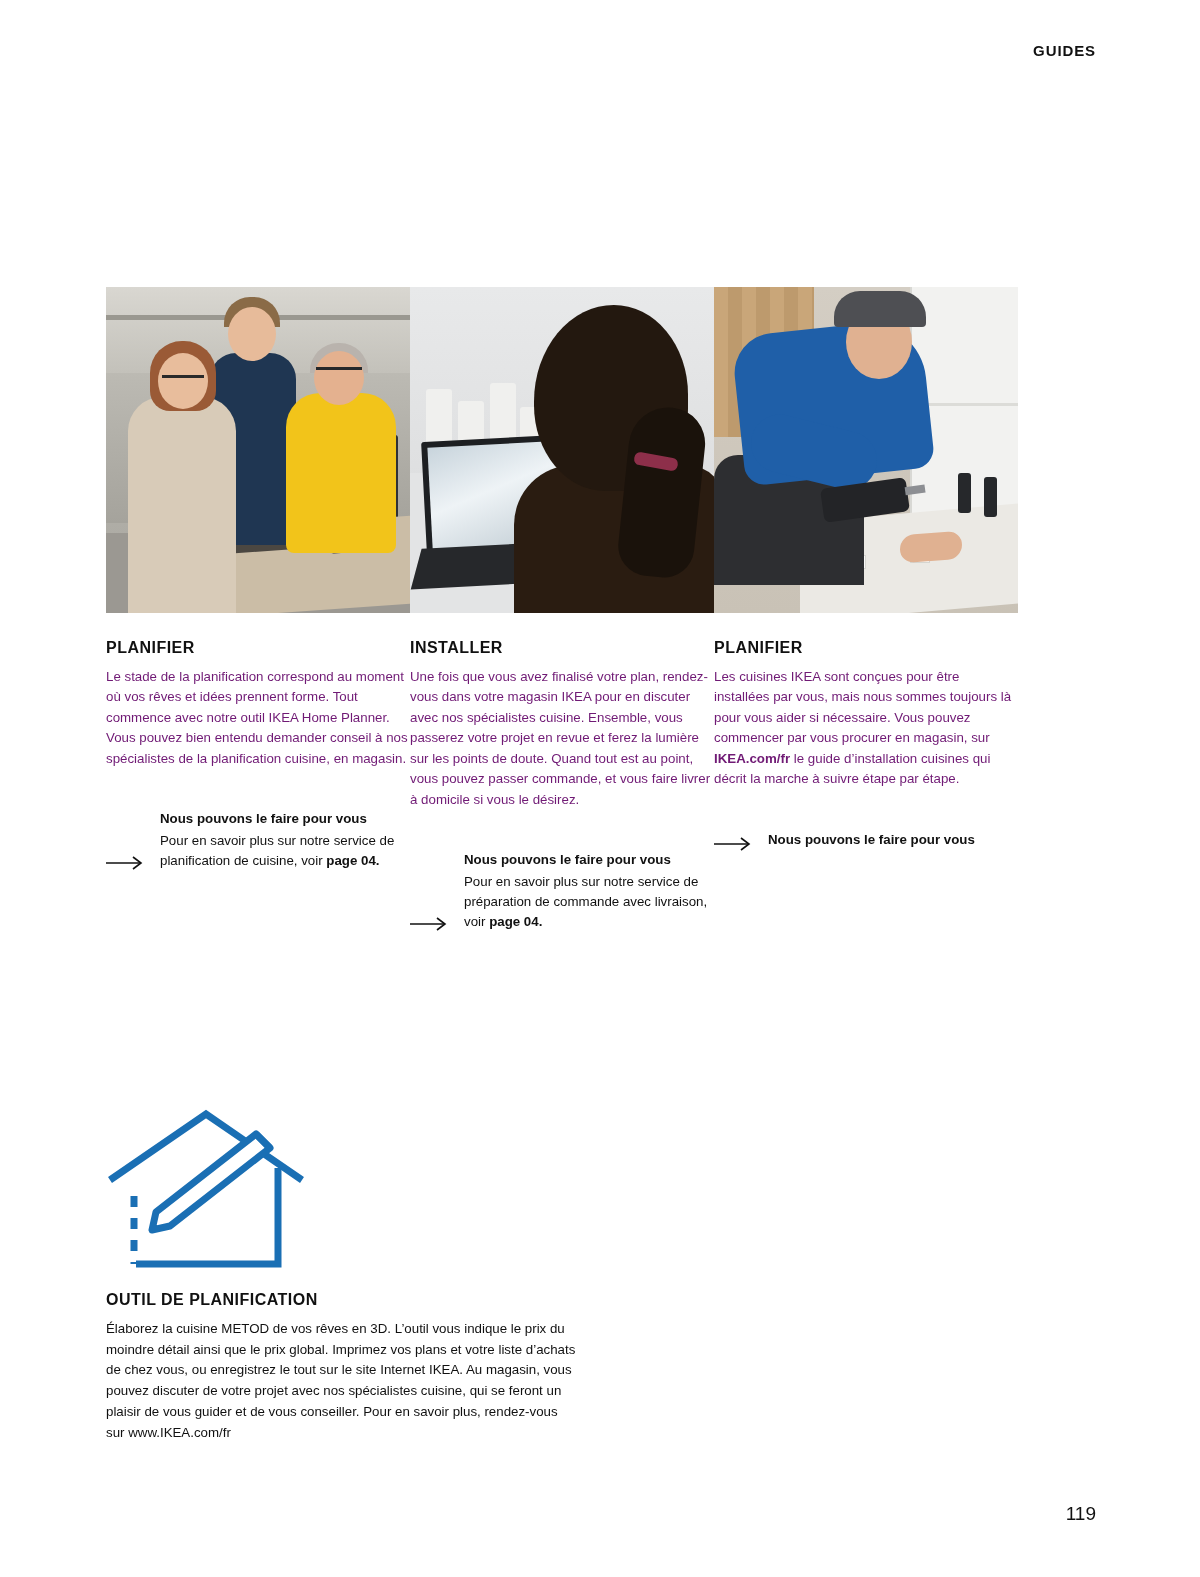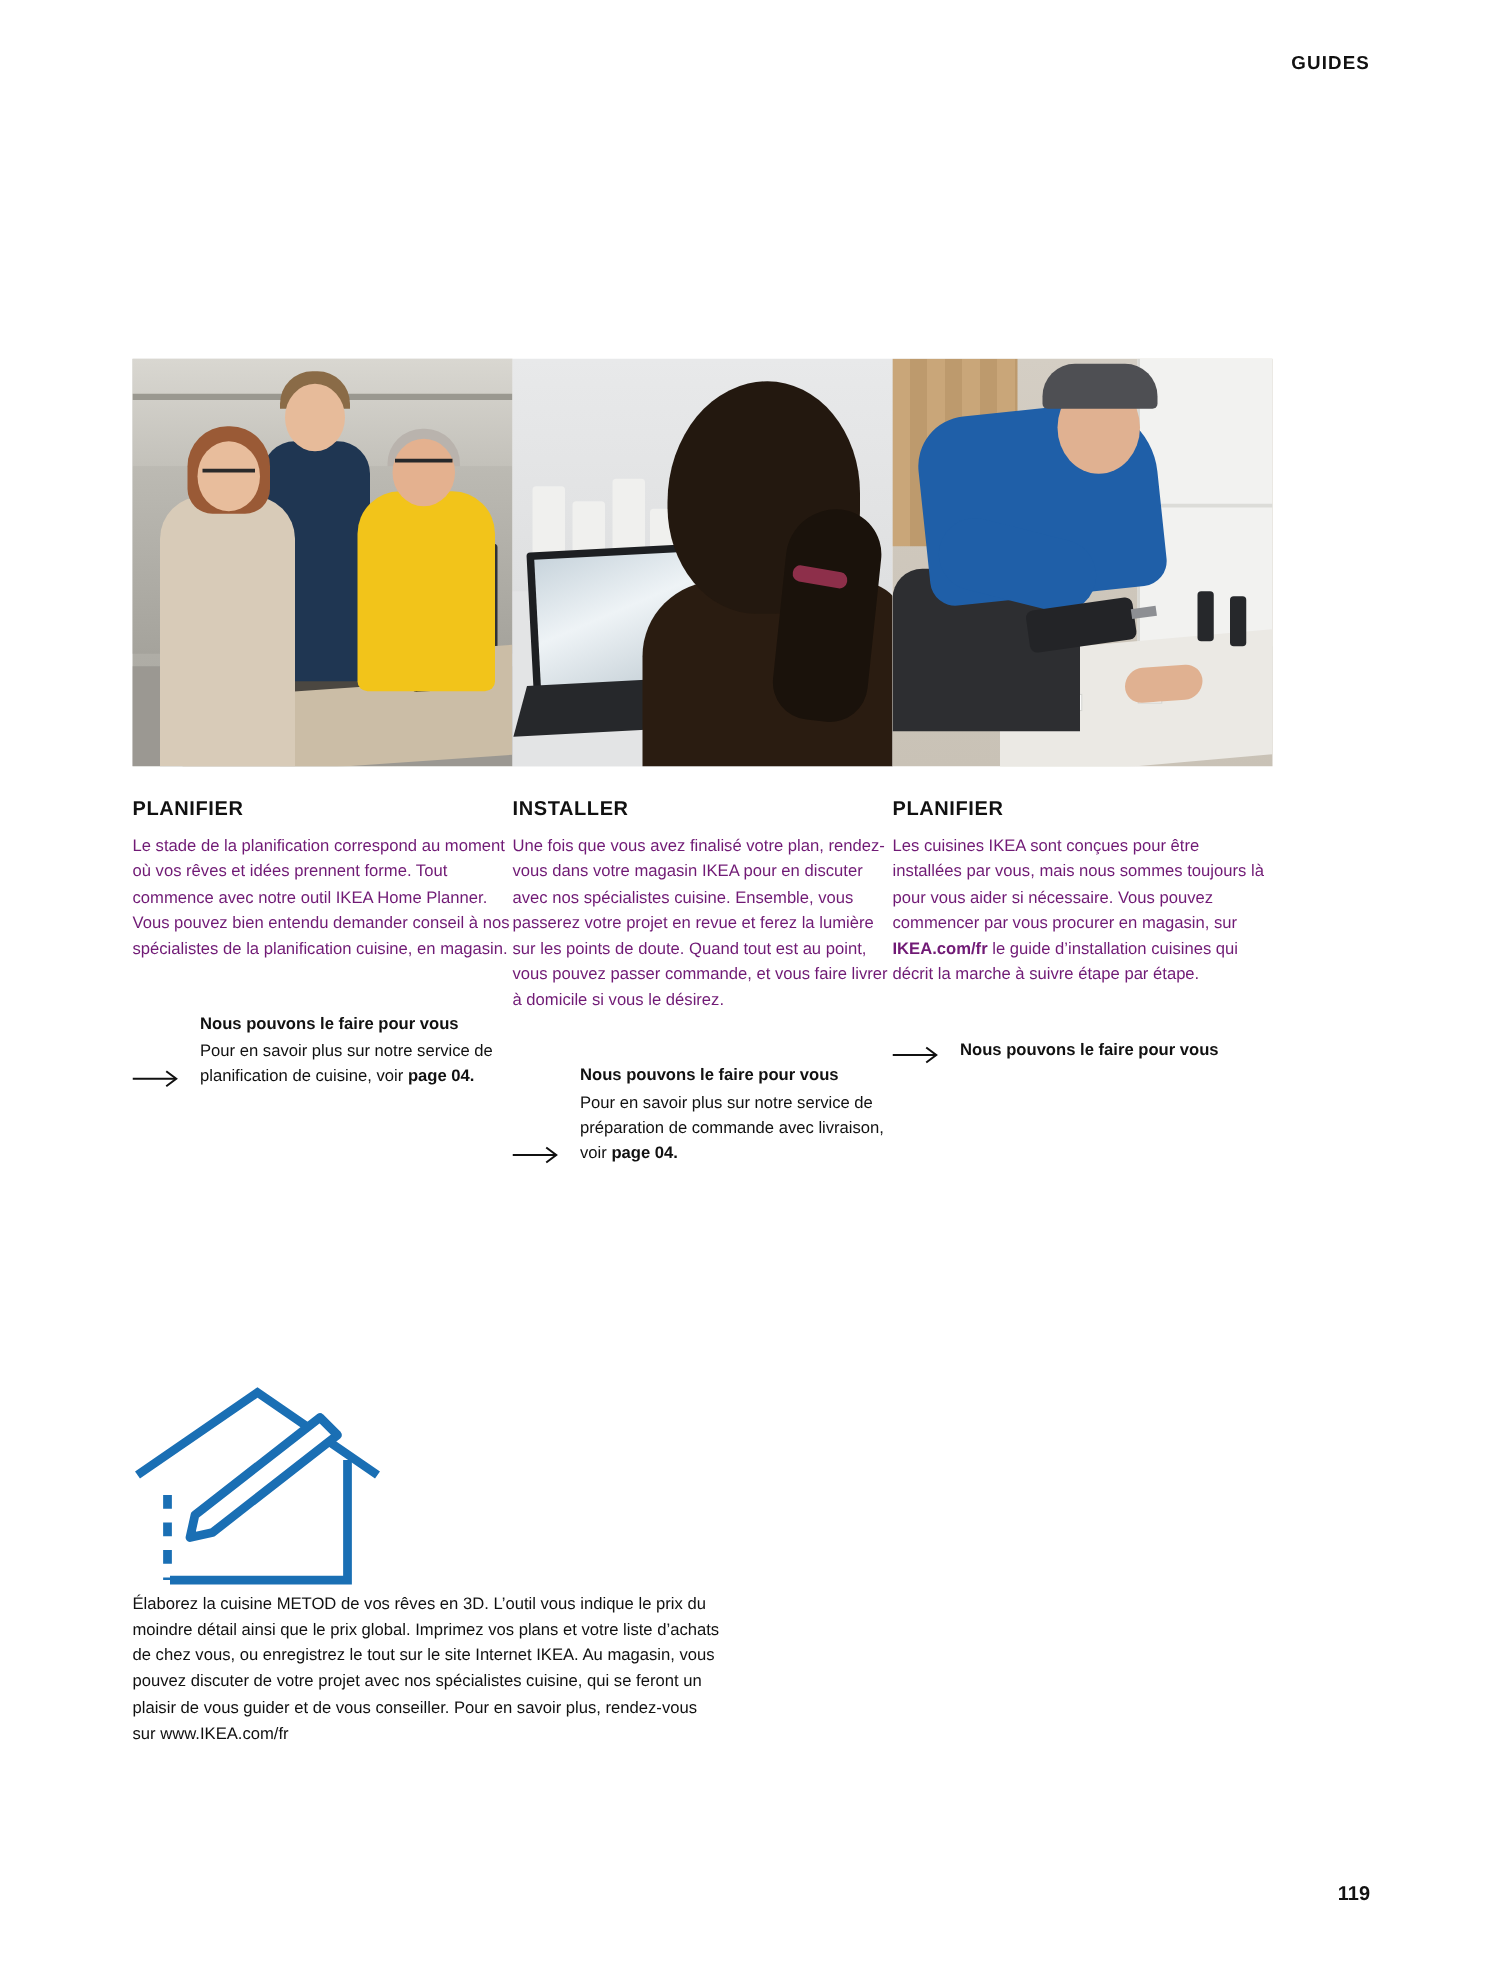--- a/index.html
+++ b/index.html
@@ -315,22 +315,22 @@
     font-size: 13.3px;
     line-height: 1.56;
     width: 470px;
   }
   .planner p b { font-weight: normal; }
 
   .page-number {
     position: absolute;
     right: 104px;
     bottom: 52px;
-    font-size: 16px;
-    font-weight: bold;
+    font-size: 19px;
+    font-weight: normal;
     color: #111;
     text-align: center;
   }
 </style>
 </head>
 <body>
 
 <div class="page">
 
   <div class="header-guides">GUIDES</div>
@@ -450,18 +450,19 @@
   <div class="planner">
     <div class="planner-icon">
       <svg width="210" height="165" viewBox="0 0 210 165" fill="none">
         <polyline points="4,72 100,6 196,72" stroke="#1a6fb4" stroke-width="7" fill="none" stroke-linejoin="miter"></polyline>
         <polyline points="172,60 172,156 30,156" stroke="#1a6fb4" stroke-width="7" fill="none"></polyline>
         <line x1="28" y1="88" x2="28" y2="156" stroke="#1a6fb4" stroke-width="7" stroke-dasharray="11 11"></line>
         <path d="M50 104 L150 26 L164 40 L64 118 L46 122 Z" stroke="#1a6fb4" stroke-width="7" fill="#ffffff" stroke-linejoin="round"></path>
         <line x1="150" y1="26" x2="164" y2="40" stroke="#1a6fb4" stroke-width="7"></line>
       </svg>
     </div>
+    <h3>OUTIL DE PLANIFICATION</h3>
     <p><span>Élaborez la cuisine METOD de vos rêves en 3D. L’outil vous indique le prix du moindre détail ainsi que le prix global. Imprimez vos plans et votre liste d’achats de chez vous, ou enregistrez le tout sur le site Internet IKEA. Au magasin, vous pouvez discuter de votre projet avec nos spécialistes cuisine, qui se feront un plaisir de vous guider et de vous conseiller. Pour en savoir plus, rendez-vous sur </span><b>www.IKEA.com/fr</b></p>
   </div>
 
   <div class="page-number">119</div>
 
 </div>
 
 </body></html>

